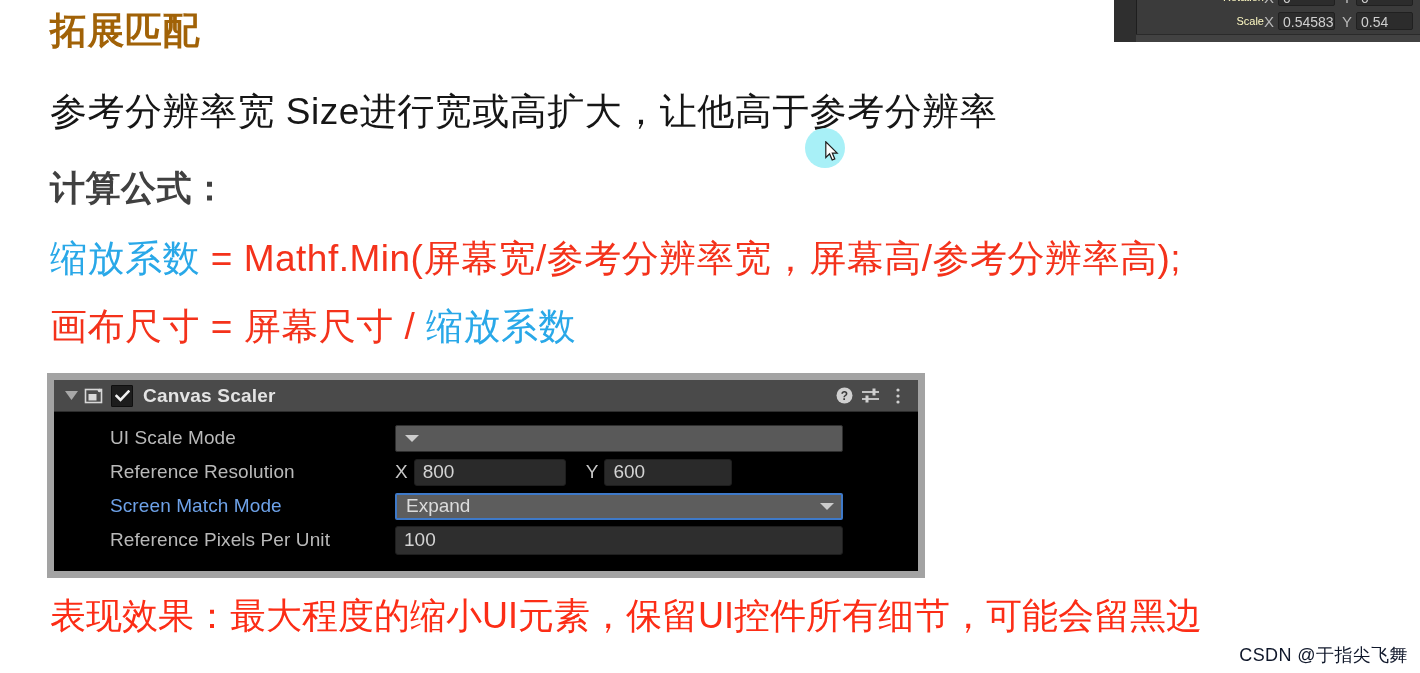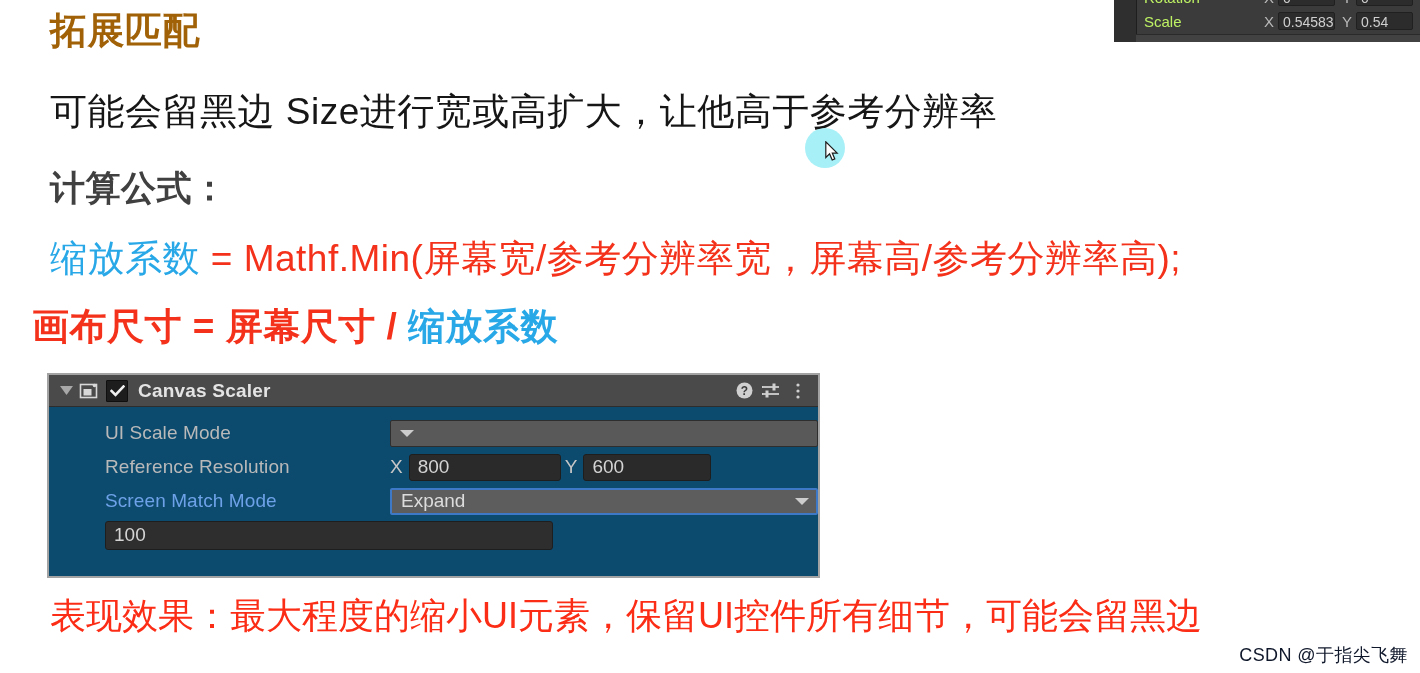--- a/index.html
+++ b/index.html
@@ -46,24 +46,24 @@
     color: #404040;
   }
   #formula-scale {
     left: 50px;
     top: 240px;
     font-size: 37px;
     font-weight: 400;
     color: #f4321b;
   }
   #formula-canvas {
-    left: 32px;
+    left: 50px;
     top: 308px;
     font-size: 37px;
-    font-weight: 700;
+    font-weight: 400;
     color: #f4321b;
   }
   .tok-blue {
     color: #29a8e8;
   }
   #result-note {
     left: 50px;
     top: 598px;
     font-size: 36px;
     font-weight: 400;
@@ -93,24 +93,24 @@
     position: absolute;
     left: 20px;
     top: 13px;
   }
 
   
   #canvas-scaler-inspector {
     position: absolute;
     left: 47px;
     top: 373px;
-    width: 773px;
+    width: 878px;
     height: 205px;
-    background: #0c4a6e;
-    border: 2px solid #a3a3a3;
+    background: #000000;
+    border: 7px solid #a3a3a3;
     box-sizing: border-box;
     font-family: "Liberation Sans", "DejaVu Sans", sans-serif;
   }
   .cs-header {
     height: 32px;
     background: #4a4a4a;
     border-bottom: 1px solid #2d2d2d;
     display: flex;
     align-items: center;
     padding: 0 8px 0 9px;
@@ -215,21 +215,21 @@
     background: #2a2a2a;
     border: 1px solid #1e1e1e;
     border-radius: 3px;
     display: flex;
     align-items: center;
     padding: 0 8px;
     box-sizing: border-box;
     color: #d4d4d4;
     font-size: 19px;
   }
-  #ref-res-x-field { width: 152px; margin-right: 4px; }
+  #ref-res-x-field { width: 152px; margin-right: 20px; }
   #ref-res-y-field { width: 128px; }
   #ref-ppu-field {
     width: 448px;
     height: 29px;
     background: #2e2e2e;
   }
 
   
   #transform-inspector {
     position: absolute;
@@ -252,24 +252,25 @@
     position: absolute;
     left: 30px;
     right: 0;
     height: 22px;
     display: flex;
     align-items: center;
   }
   #ti-row-rotation { top: 0px; }
   #ti-row-scale { top: 24px; }
   .ti-label {
-    font-size: 15px;
-    color: #bef264;
+    font-size: 11px;
+    color: #fef9c3;
     width: 120px;
     flex: 0 0 120px;
+    text-align: right;
   }
   .ti-axis {
     font-size: 15px;
     color: #b9b9b9;
     margin-right: 4px;
   }
   .ti-field {
     background: #2c2c2c;
     border: 1px solid #202020;
     border-radius: 2px;
@@ -318,21 +319,21 @@
     color: #0f172a;
     white-space: nowrap;
     letter-spacing: 0.4px;
   }
 </style>
 </head>
 <body>
 
 <div class="slide-text" id="heading-expand">拓展匹配</div>
 
-<div class="slide-text" id="line-description">可能会留黑边 Size进行宽或高扩大，让他高于参考分辨率</div>
+<div class="slide-text" id="line-description">参考分辨率宽 Size进行宽或高扩大，让他高于参考分辨率</div>
 
 <div class="slide-text" id="heading-formula">计算公式：</div>
 
 <div class="slide-text" id="formula-scale"><span class="tok-blue">缩放系数</span><span> = Mathf.Min(屏幕宽/参考分辨率宽，屏幕高/参考分辨率高);</span></div>
 
 <div class="slide-text" id="formula-canvas"><span>画布尺寸 = 屏幕尺寸 / </span><span class="tok-blue">缩放系数</span></div>
 
 <div class="slide-text" id="result-note">表现效果：最大程度的缩小UI元素，保留UI控件所有细节，可能会留黑边</div>
 
 <div id="transform-inspector">
@@ -429,20 +430,21 @@
 
     <div class="cs-row">
       <span class="cs-label highlight">Screen Match Mode</span>
       <span class="cs-dropdown focused" id="screen-match-mode-dropdown">
         <span>Expand</span>
         <span class="cs-dd-arrow"></span>
       </span>
     </div>
 
     <div class="cs-row">
+      <span class="cs-label">Reference Pixels Per Unit</span>
       <span class="cs-number-field" id="ref-ppu-field">100</span>
     </div>
 
   </div>
 </div>
 
 <div id="cursor-layer">
   <div id="cursor-halo"></div>
   <svg id="cursor-arrow" width="16" height="22" viewBox="0 0 16 22" aria-hidden="true">
     <polygon points="0.8,0.8 0.8,16.5 4.6,12.9 7.2,19 9.8,17.9 7.3,12.1 12.2,12.1" fill="#ffffff" stroke="#1d1d1d" stroke-width="1.2" stroke-linejoin="miter"></polygon>

